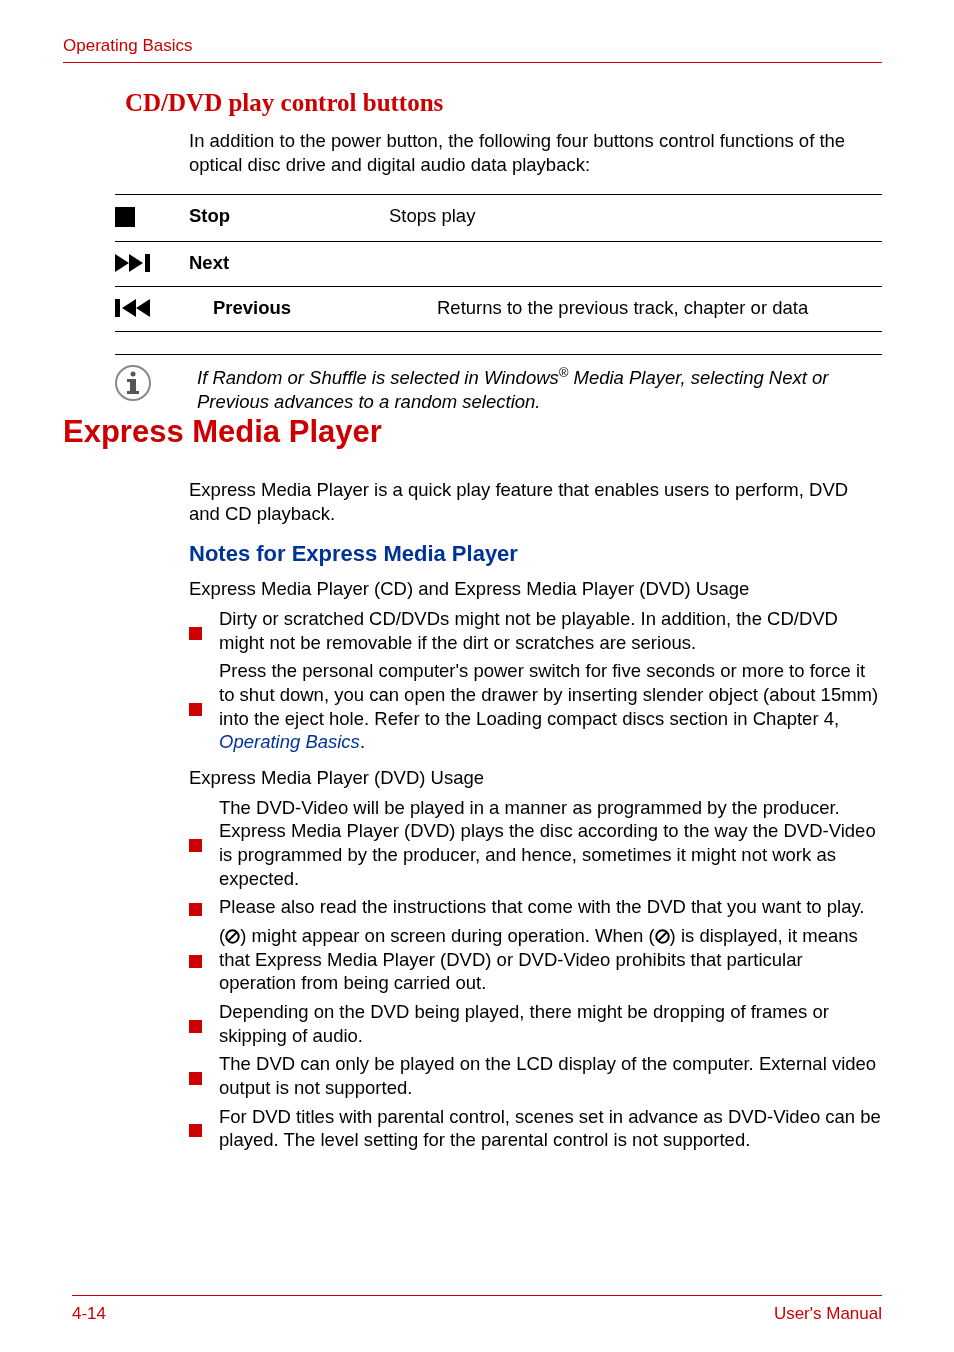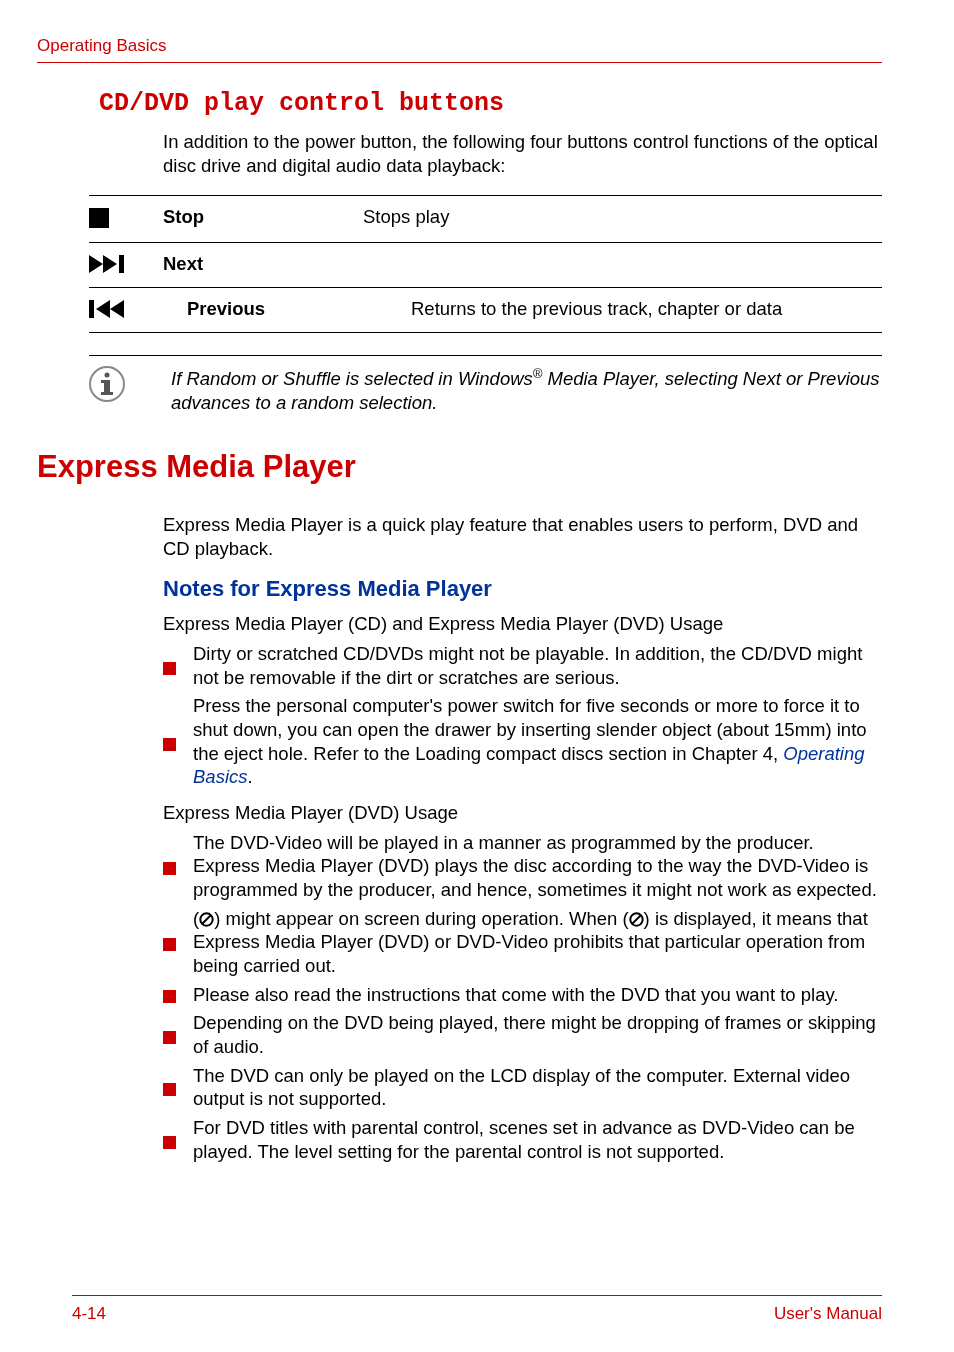--- a/index.html
+++ b/index.html
@@ -5,44 +5,43 @@
   * { margin: 0; padding: 0; box-sizing: border-box; }
   body {
     font-family: Arial, Helvetica, sans-serif;
     background: #fff;
     width: 954px;
     height: 1352px;
     position: relative;
     color: #000;
   }
   .page {
-    padding: 36px 72px 0 37px;
+    padding: 36px 72px 0 63px;
   }
   .header {
     color: #cc0000;
     font-size: 17px;
     padding-bottom: 6px;
     border-bottom: 1px solid #cc0000;
     margin-bottom: 26px;
   }
   .h2 {
     color: #cc0000;
-    font-family: Liberation Mono, monospace;
+    font-family: Liberation Serif, serif;
     font-weight: 900;
     font-size: 25px;
     margin-left: 62px;
     margin-bottom: 12px;
   }
   .h1 {
     color: #cc0000;
     font-family: Arial, Helvetica, sans-serif;
     font-weight: 900;
     font-size: 31px;
     margin-bottom: 28px;
-    margin-top: 34px;
   }
   .h3 {
     color: #003399;
     font-weight: bold;
     font-size: 22px;
     margin-left: 126px;
     margin-bottom: 10px;
     margin-top: 16px;
   }
   .body-text {
@@ -234,44 +233,44 @@
           </svg>
         </div>
       <div class="li-text">The DVD-Video will be played in a manner as programmed by the producer. Express Media Player (DVD) plays the disc according to the way the DVD-Video is programmed by the producer, and hence, sometimes it might not work as expected.</div>
     </div>
     <div class="li">
       <div class="bullet">
           <svg width="13" height="13">
             <rect width="13" height="13" fill="#cc0000"></rect>
           </svg>
         </div>
+      <div class="li-text">Please also read the instructions that come with the DVD that you want to play.</div>
+    </div>
+    <div class="li">
+      <div class="bullet">
+          <svg width="13" height="13">
+            <rect width="13" height="13" fill="#cc0000"></rect>
+          </svg>
+        </div>
       <div class="li-text">
         <span>(</span><svg width="15" height="15" viewBox="0 0 15 15" style="vertical-align:-2px">
             <circle cx="7.5" cy="7.5" r="6.2" fill="none" stroke="#000" stroke-width="2"></circle>
             <line x1="3" y1="12" x2="12" y2="3" stroke="#000" stroke-width="2"></line>
           </svg><span>) might appear on screen during operation. When (</span><svg width="15" height="15" viewBox="0 0 15 15" style="vertical-align:-2px">
             <circle cx="7.5" cy="7.5" r="6.2" fill="none" stroke="#000" stroke-width="2"></circle>
             <line x1="3" y1="12" x2="12" y2="3" stroke="#000" stroke-width="2"></line>
           </svg><span>) is displayed, it means that Express Media Player (DVD) or DVD-Video prohibits that particular operation from being carried out.</span>
       </div>
     </div>
     <div class="li">
       <div class="bullet">
           <svg width="13" height="13">
             <rect width="13" height="13" fill="#cc0000"></rect>
           </svg>
         </div>
-      <div class="li-text">Please also read the instructions that come with the DVD that you want to play.</div>
-    </div>
-    <div class="li">
-      <div class="bullet">
-          <svg width="13" height="13">
-            <rect width="13" height="13" fill="#cc0000"></rect>
-          </svg>
-        </div>
       <div class="li-text">Depending on the DVD being played, there might be dropping of frames or skipping of audio.</div>
     </div>
     <div class="li">
       <div class="bullet">
           <svg width="13" height="13">
             <rect width="13" height="13" fill="#cc0000"></rect>
           </svg>
         </div>
       <div class="li-text">The DVD can only be played on the LCD display of the computer. External video output is not supported.</div>
     </div>

